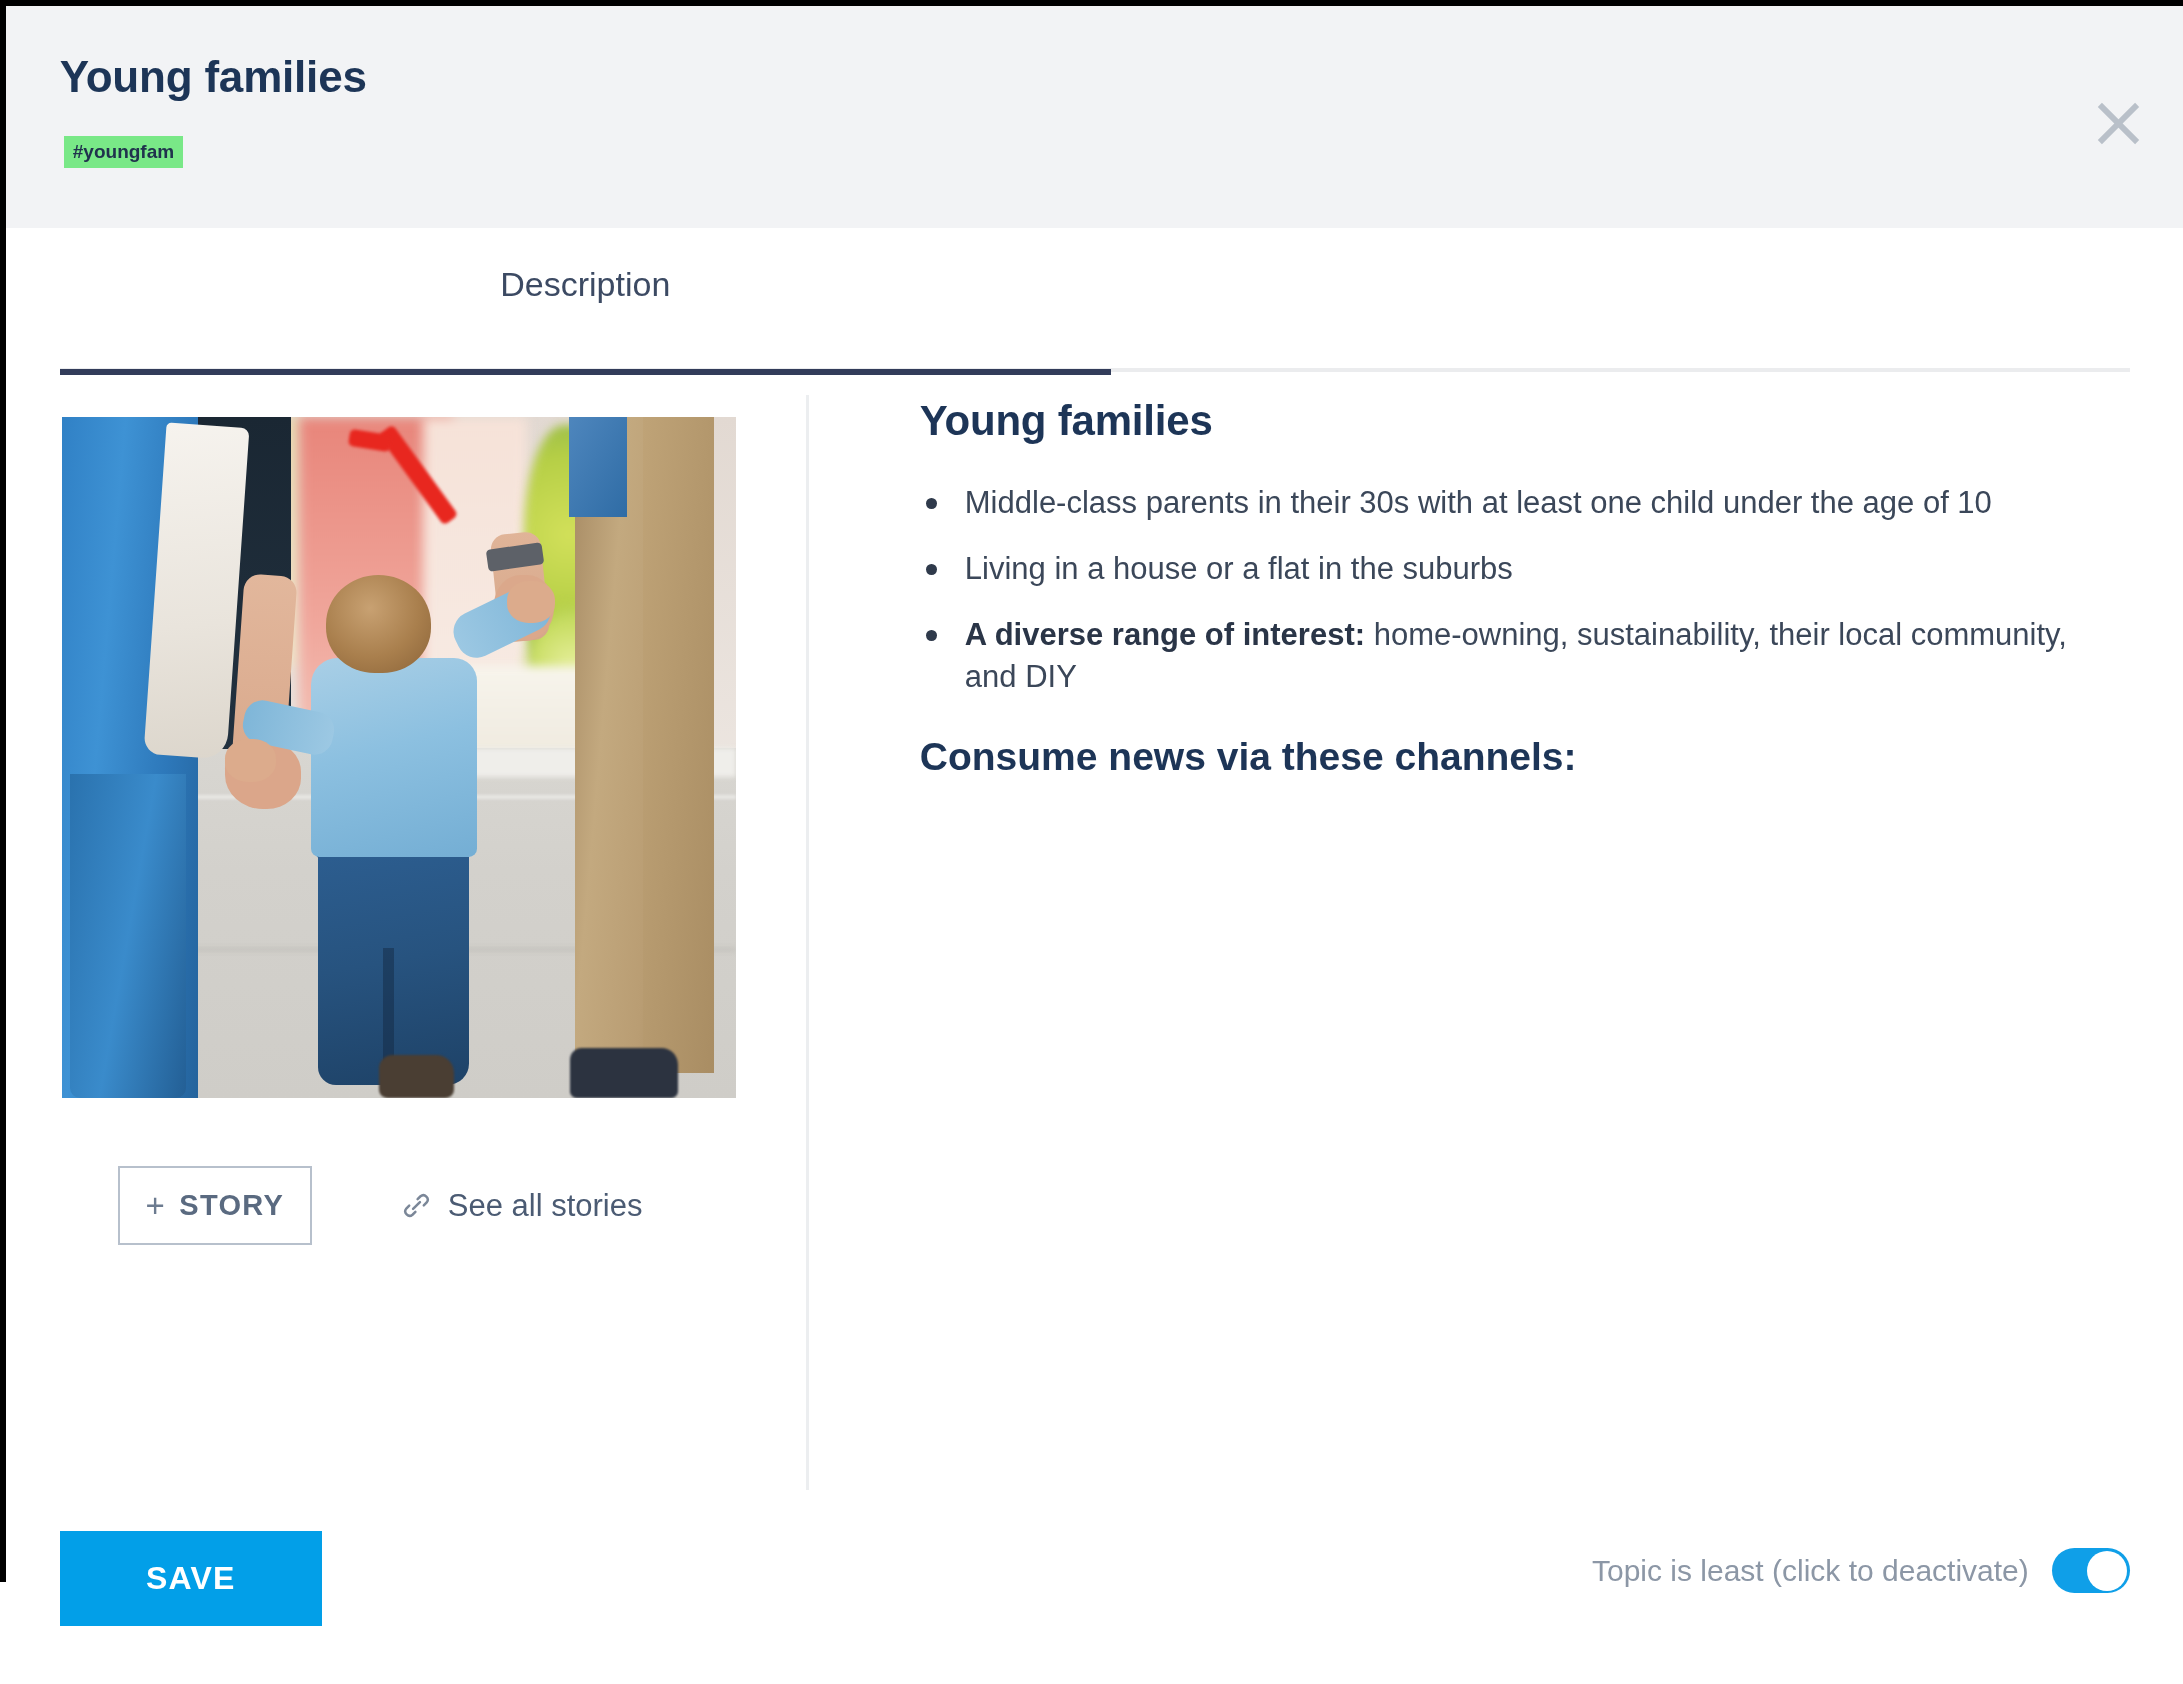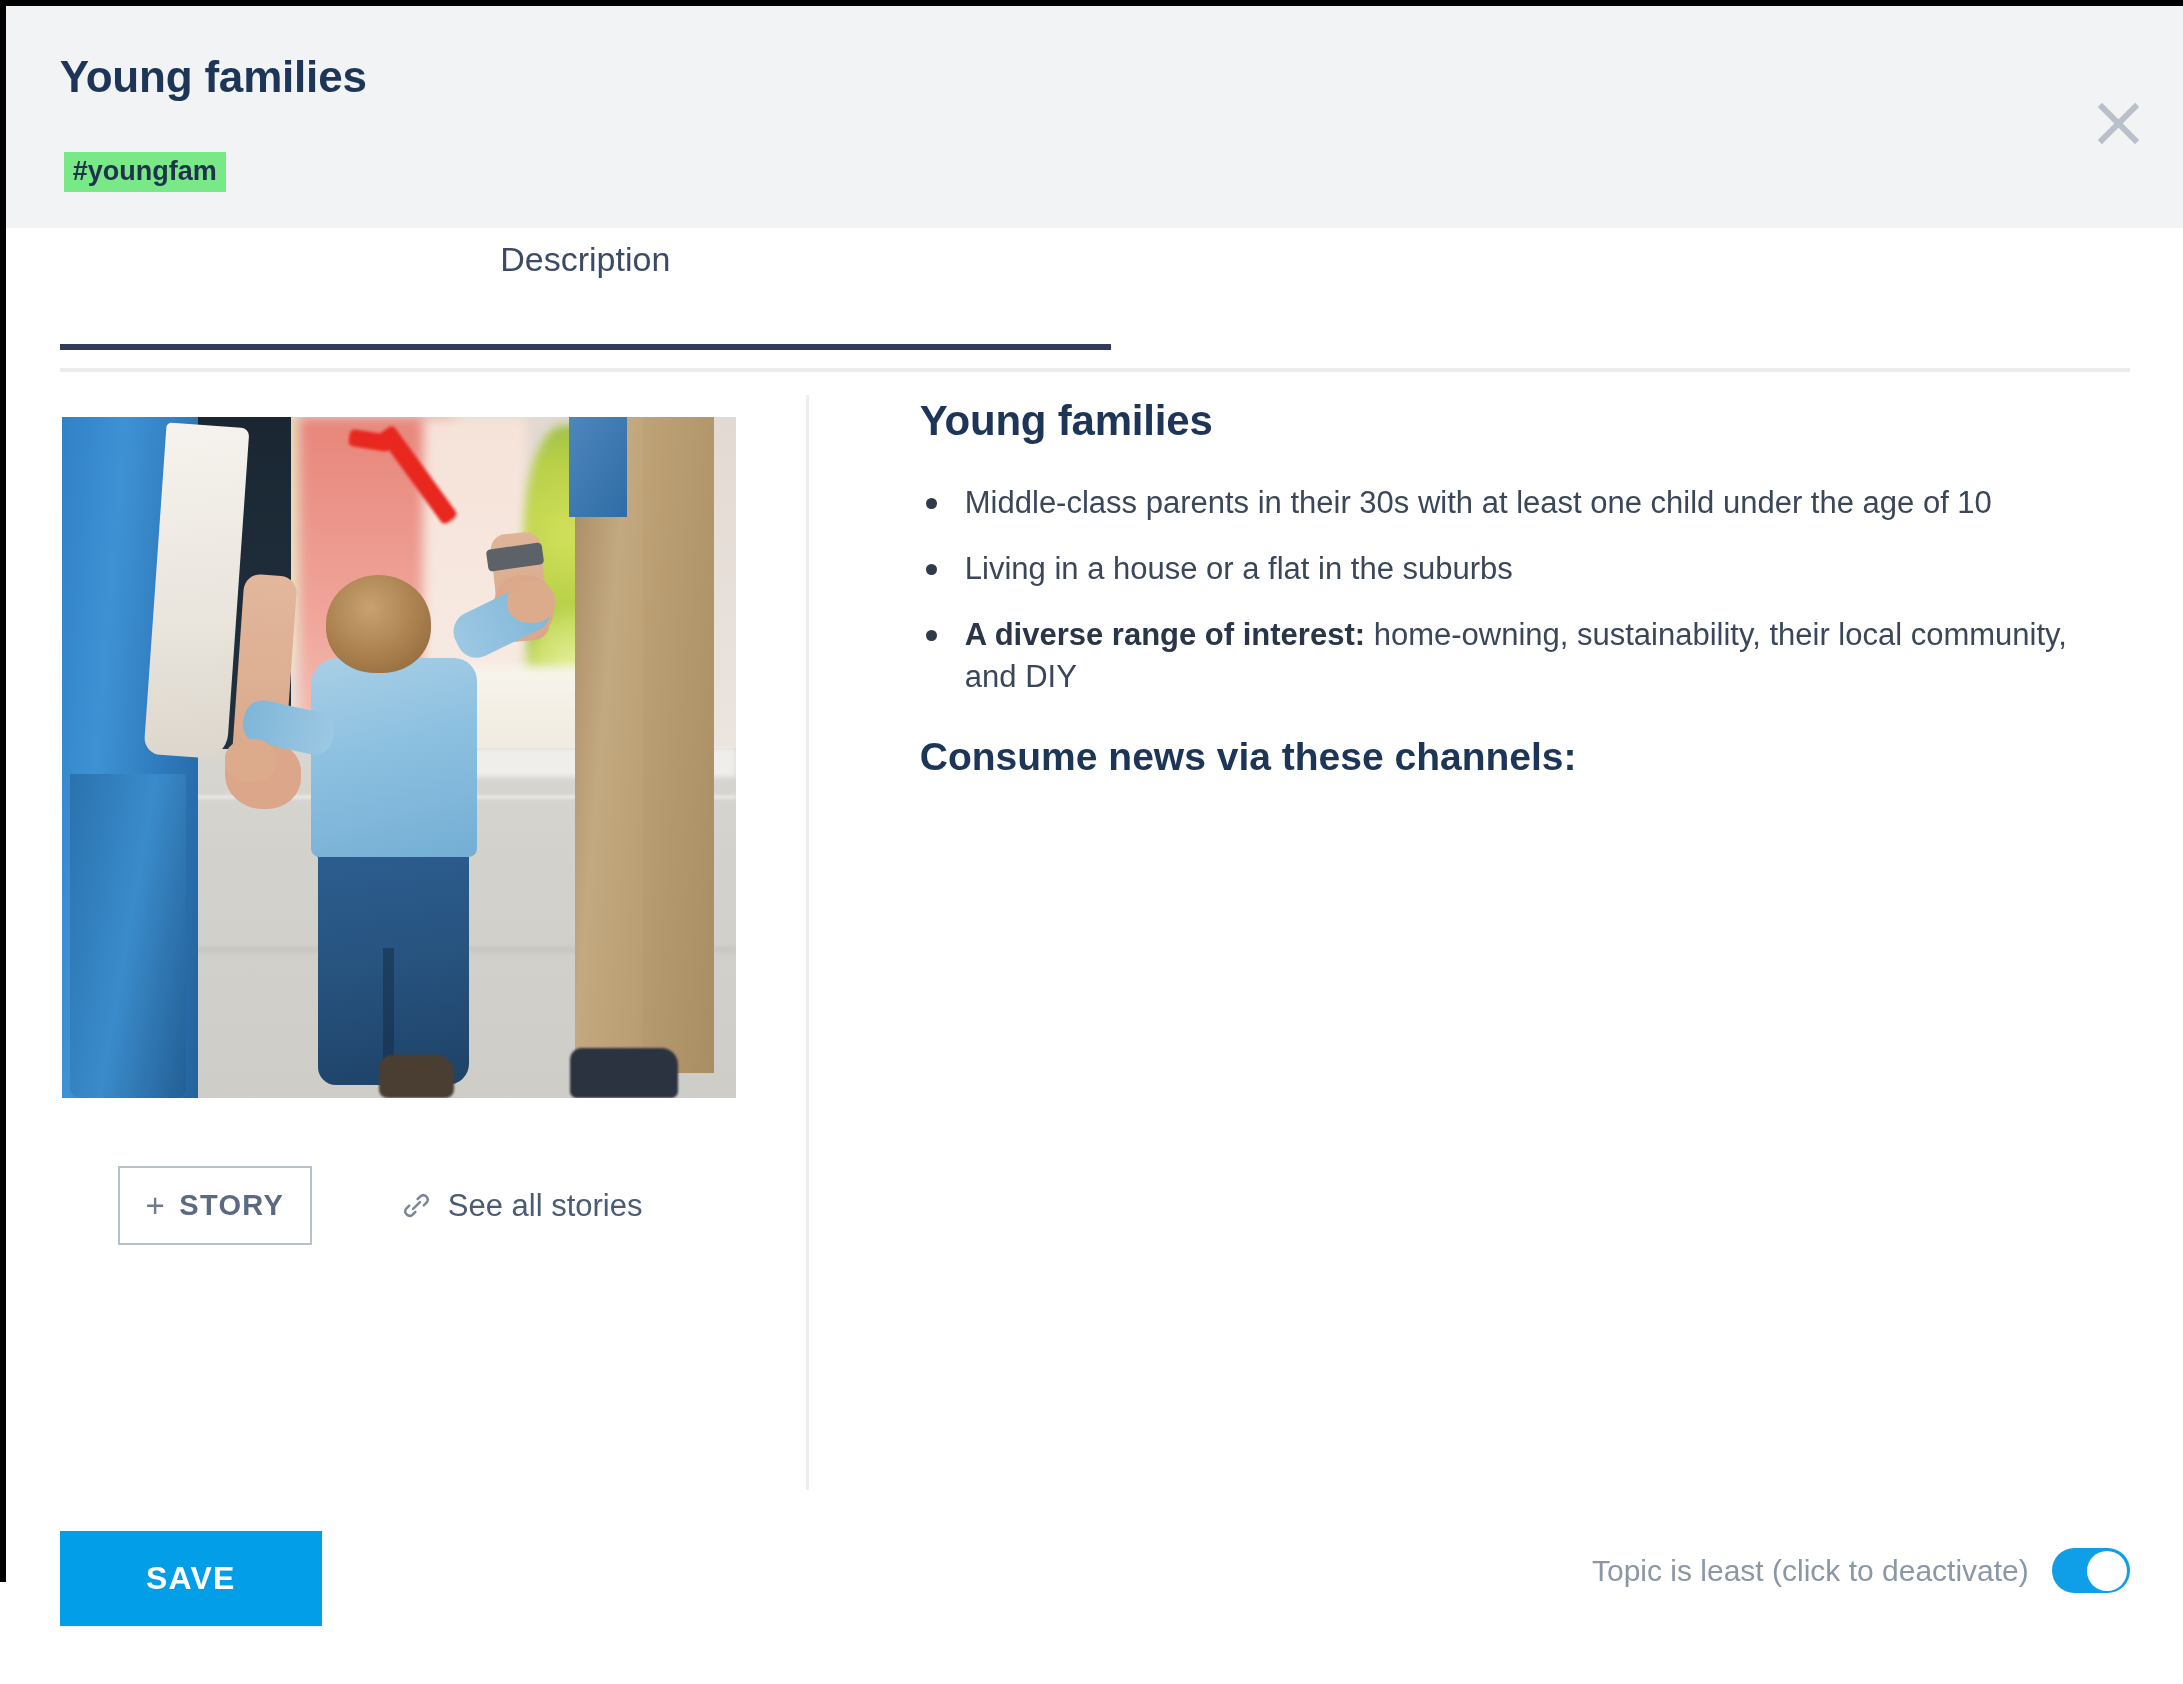--- a/index.html
+++ b/index.html
@@ -55,26 +55,25 @@
     color: #1d3557;
     letter-spacing: -0.2px;
     white-space: nowrap;
   }
   .header-tag {
     position: absolute;
     left: 58px;
     top: 130px;
     background: #79e887;
     color: #20324d;
-    font-size: 27px;
+    font-size: 19px;
     font-weight: bold;
     padding: 5.8px 9px 7.5px 9px;
     line-height: 1;
     white-space: nowrap;
-    margin-top: 16px;
   }
   .close-button {
     position: absolute;
     left: 2081px;
     top: 86px;
     width: 63px;
     height: 63px;
     cursor: pointer;
   }
   .close-button svg { display: block; }
@@ -90,21 +89,21 @@
   .tab-underline-base {
     position: absolute;
     left: 54px;
     top: 140px;
     width: 2070px;
     height: 4.2px;
     background: #ebecee;
   }
   .tab {
     position: absolute;
-    top: 12px;
+    top: 37px;
     height: 111px;
     box-sizing: border-box;
     text-align: center;
     cursor: pointer;
     font-size: 34px;
     color: #3c4a63;
   }
   .tab-description {
     left: 54px;
     width: 1051px;

